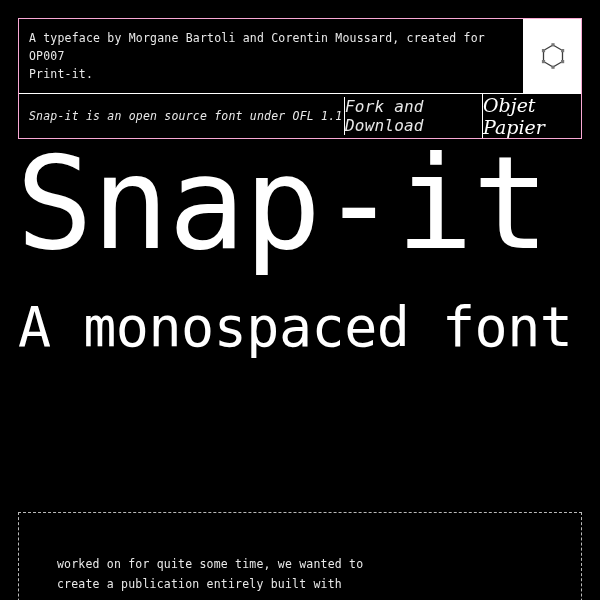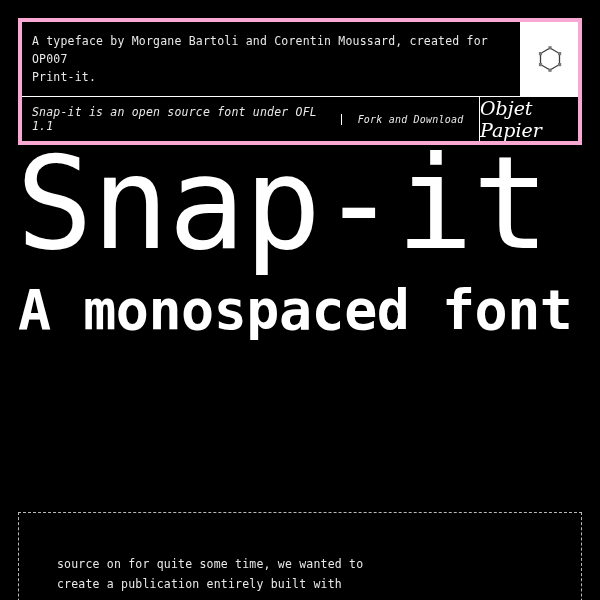--- a/index.html
+++ b/index.html
@@ -17,21 +17,21 @@
     font-family: "DejaVu Sans Mono", monospace;
     position: relative;
   }
 
   
   .header {
     position: absolute;
     left: 18px;
     top: 18px;
     width: 564px;
-    border: 4px solid #f9a8d4;
+    border: 1px solid #f9a8d4;
   }
 
   .header-row-top {
     display: flex;
     align-items: stretch;
     border-bottom: 1px solid #ffffff;
     min-height: 58px;
   }
 
   .header-credit {
@@ -72,21 +72,21 @@
     letter-spacing: 0.2px;
     color: #e9e9e9;
   }
 
   .fork-cell {
     flex: 0 0 138px;
     border-left: 1px solid #ffffff;
     display: flex;
     align-items: center;
     justify-content: center;
-    font-size: 10px;
+    font-size: 16px;
     letter-spacing: 0.2px;
     color: #e9e9e9;
     cursor: pointer;
   }
 
   .brand-cell {
     flex: 0 0 99px;
     border-left: 1px solid #ffffff;
     display: flex;
     align-items: center;
@@ -110,23 +110,23 @@
     font-weight: 300;
     font-size: 128px;
     line-height: 1.0;
     letter-spacing: -1px;
     color: #ffffff;
     white-space: nowrap;
     padding-left: 2px;
   }
 
   .hero-sub {
-    margin-top: 5px;
+    margin-top: 22px;
     font-family: "DejaVu Sans Mono", monospace;
-    font-weight: 700;
+    font-weight: 400;
     font-size: 55px;
     line-height: 1.35;
     letter-spacing: -0.5px;
     color: #ffffff;
     padding-left: 4px;
   }
 
   .hero-sub-line { white-space: nowrap; display: block; }
 
   
@@ -188,16 +188,16 @@
 
 <div class="hero">
   <div class="hero-title">Snap-it</div>
   <div class="hero-sub">
     <span class="hero-sub-line">A monospaced font</span>
   </div>
 </div>
 
 <div class="intro-box">
   <div class="intro-text">
-    <span class="intro-line">source on for quite some time, we wanted to</span>
+    <span class="intro-line">worked on for quite some time, we wanted to</span>
     <span class="intro-line">create a publication entirely built with</span>
   </div>
 </div>
 
 </body></html>

